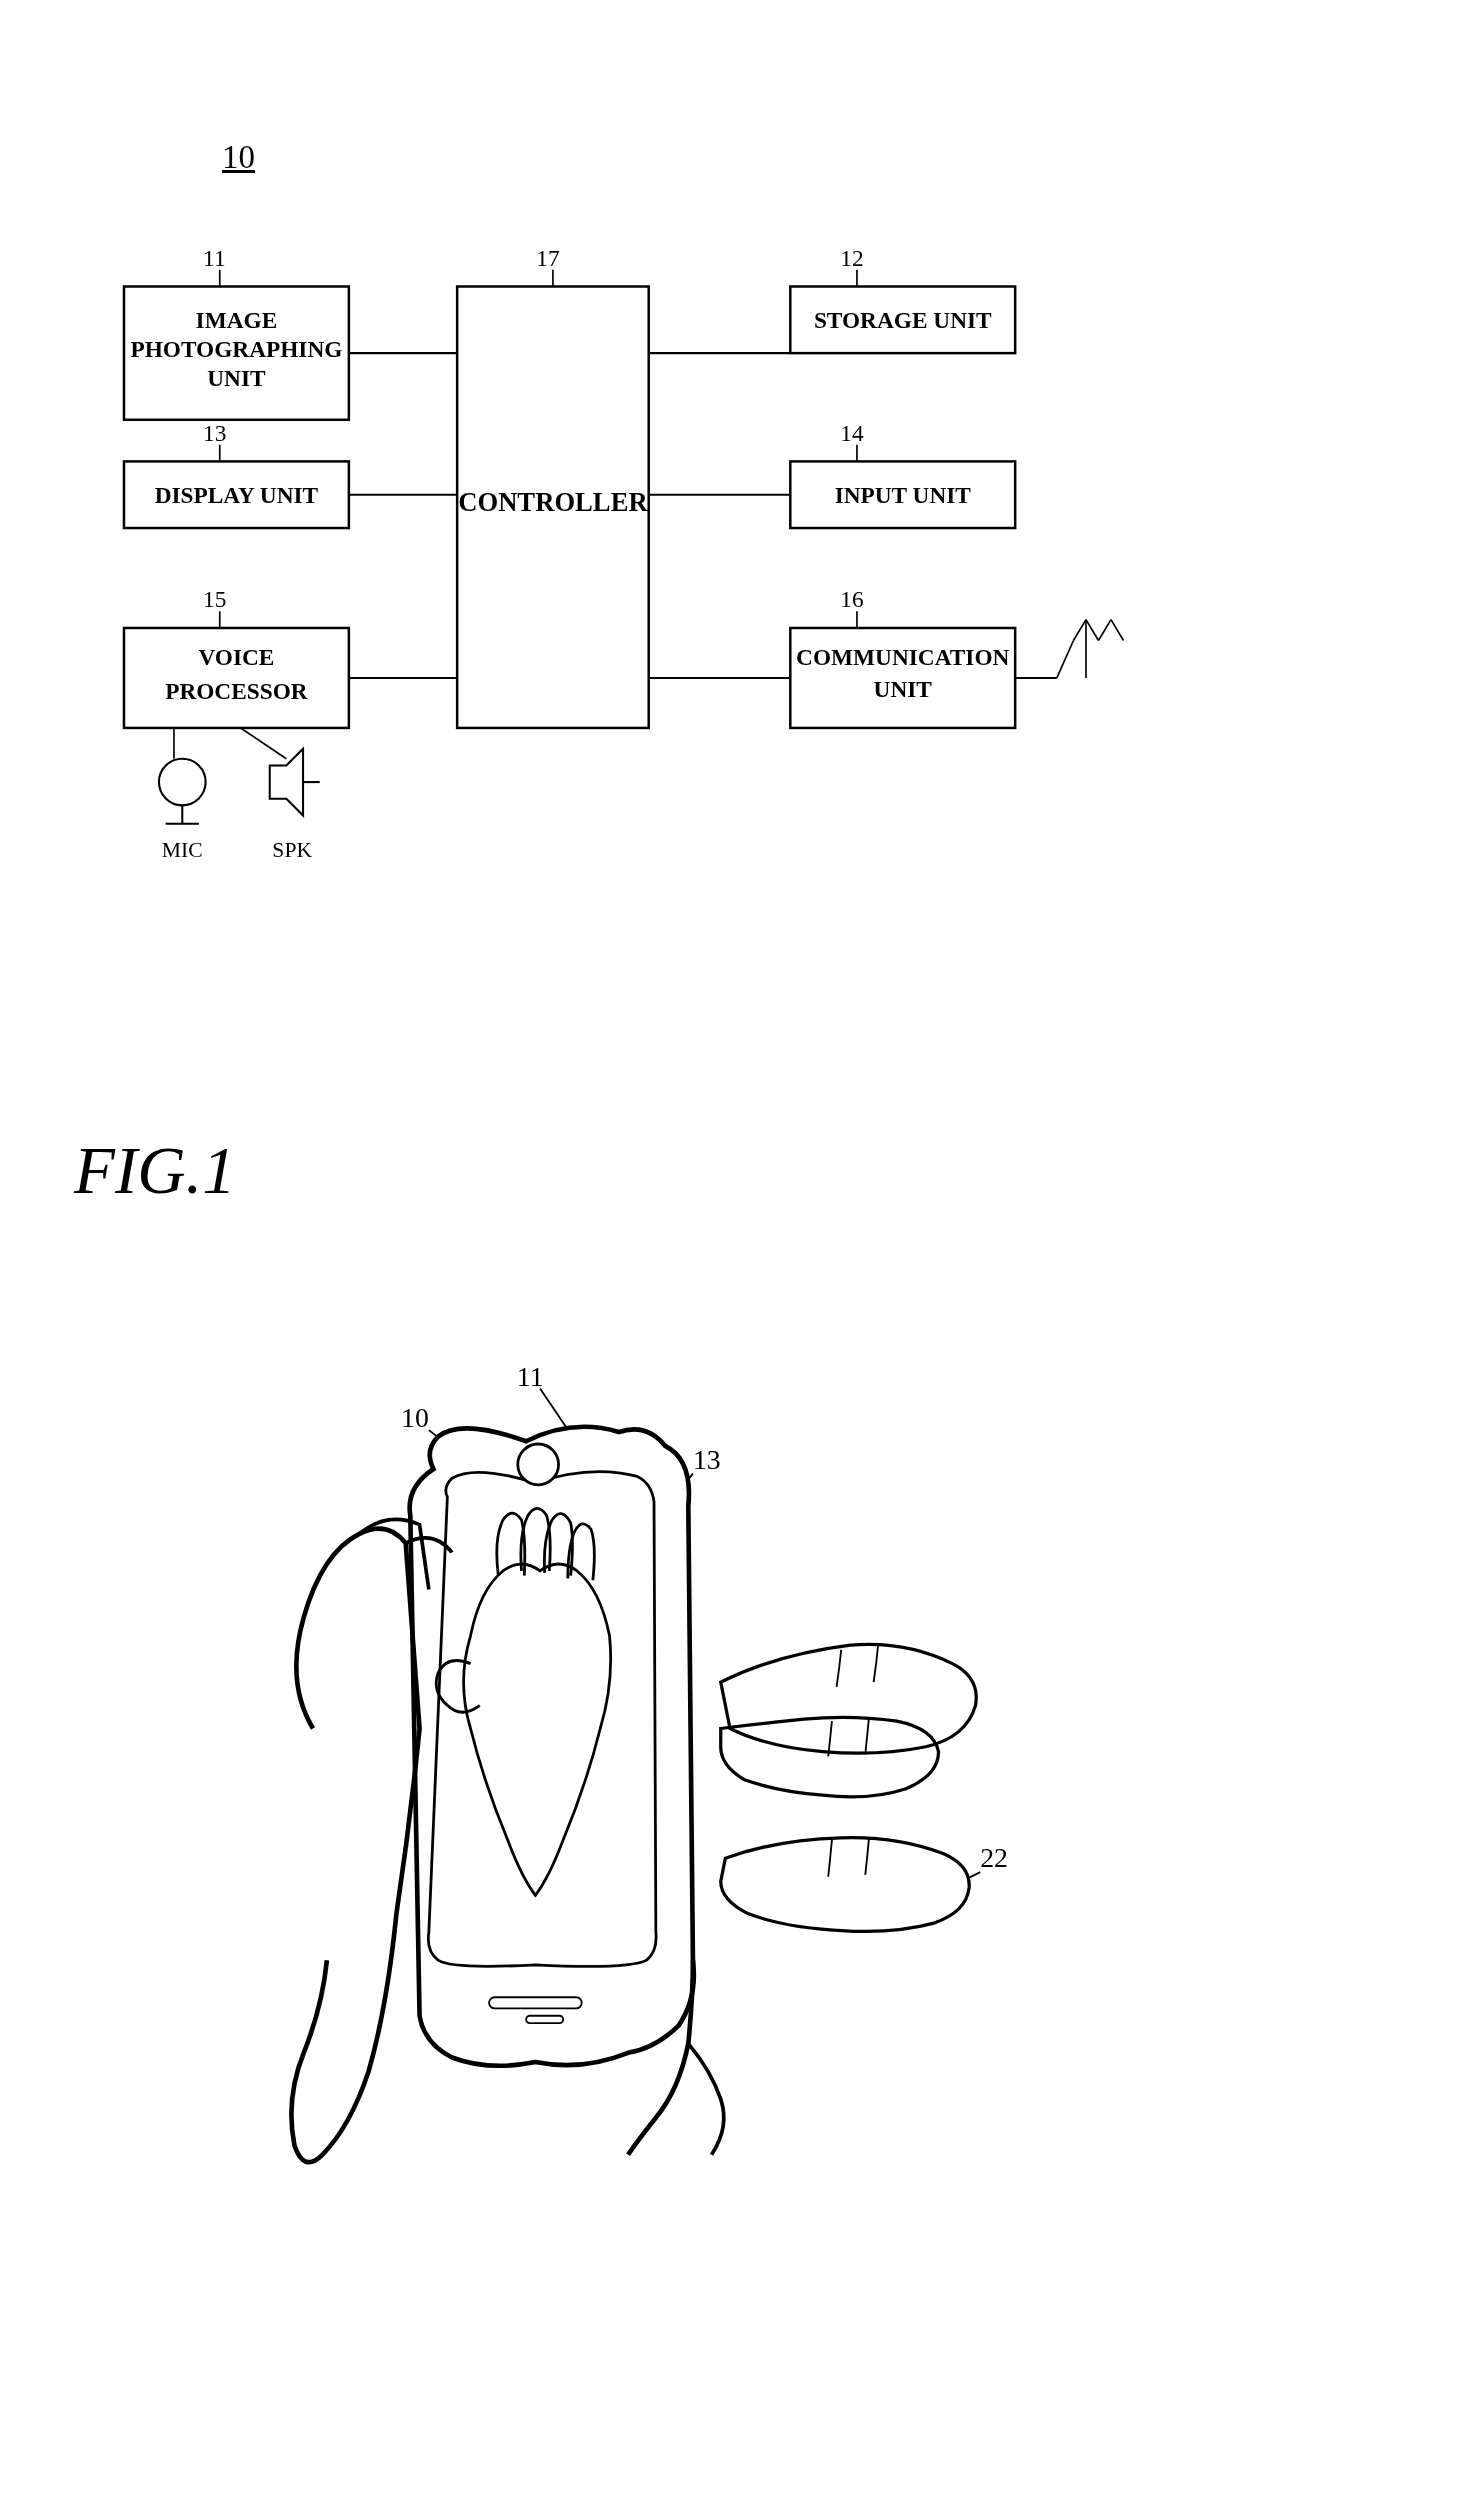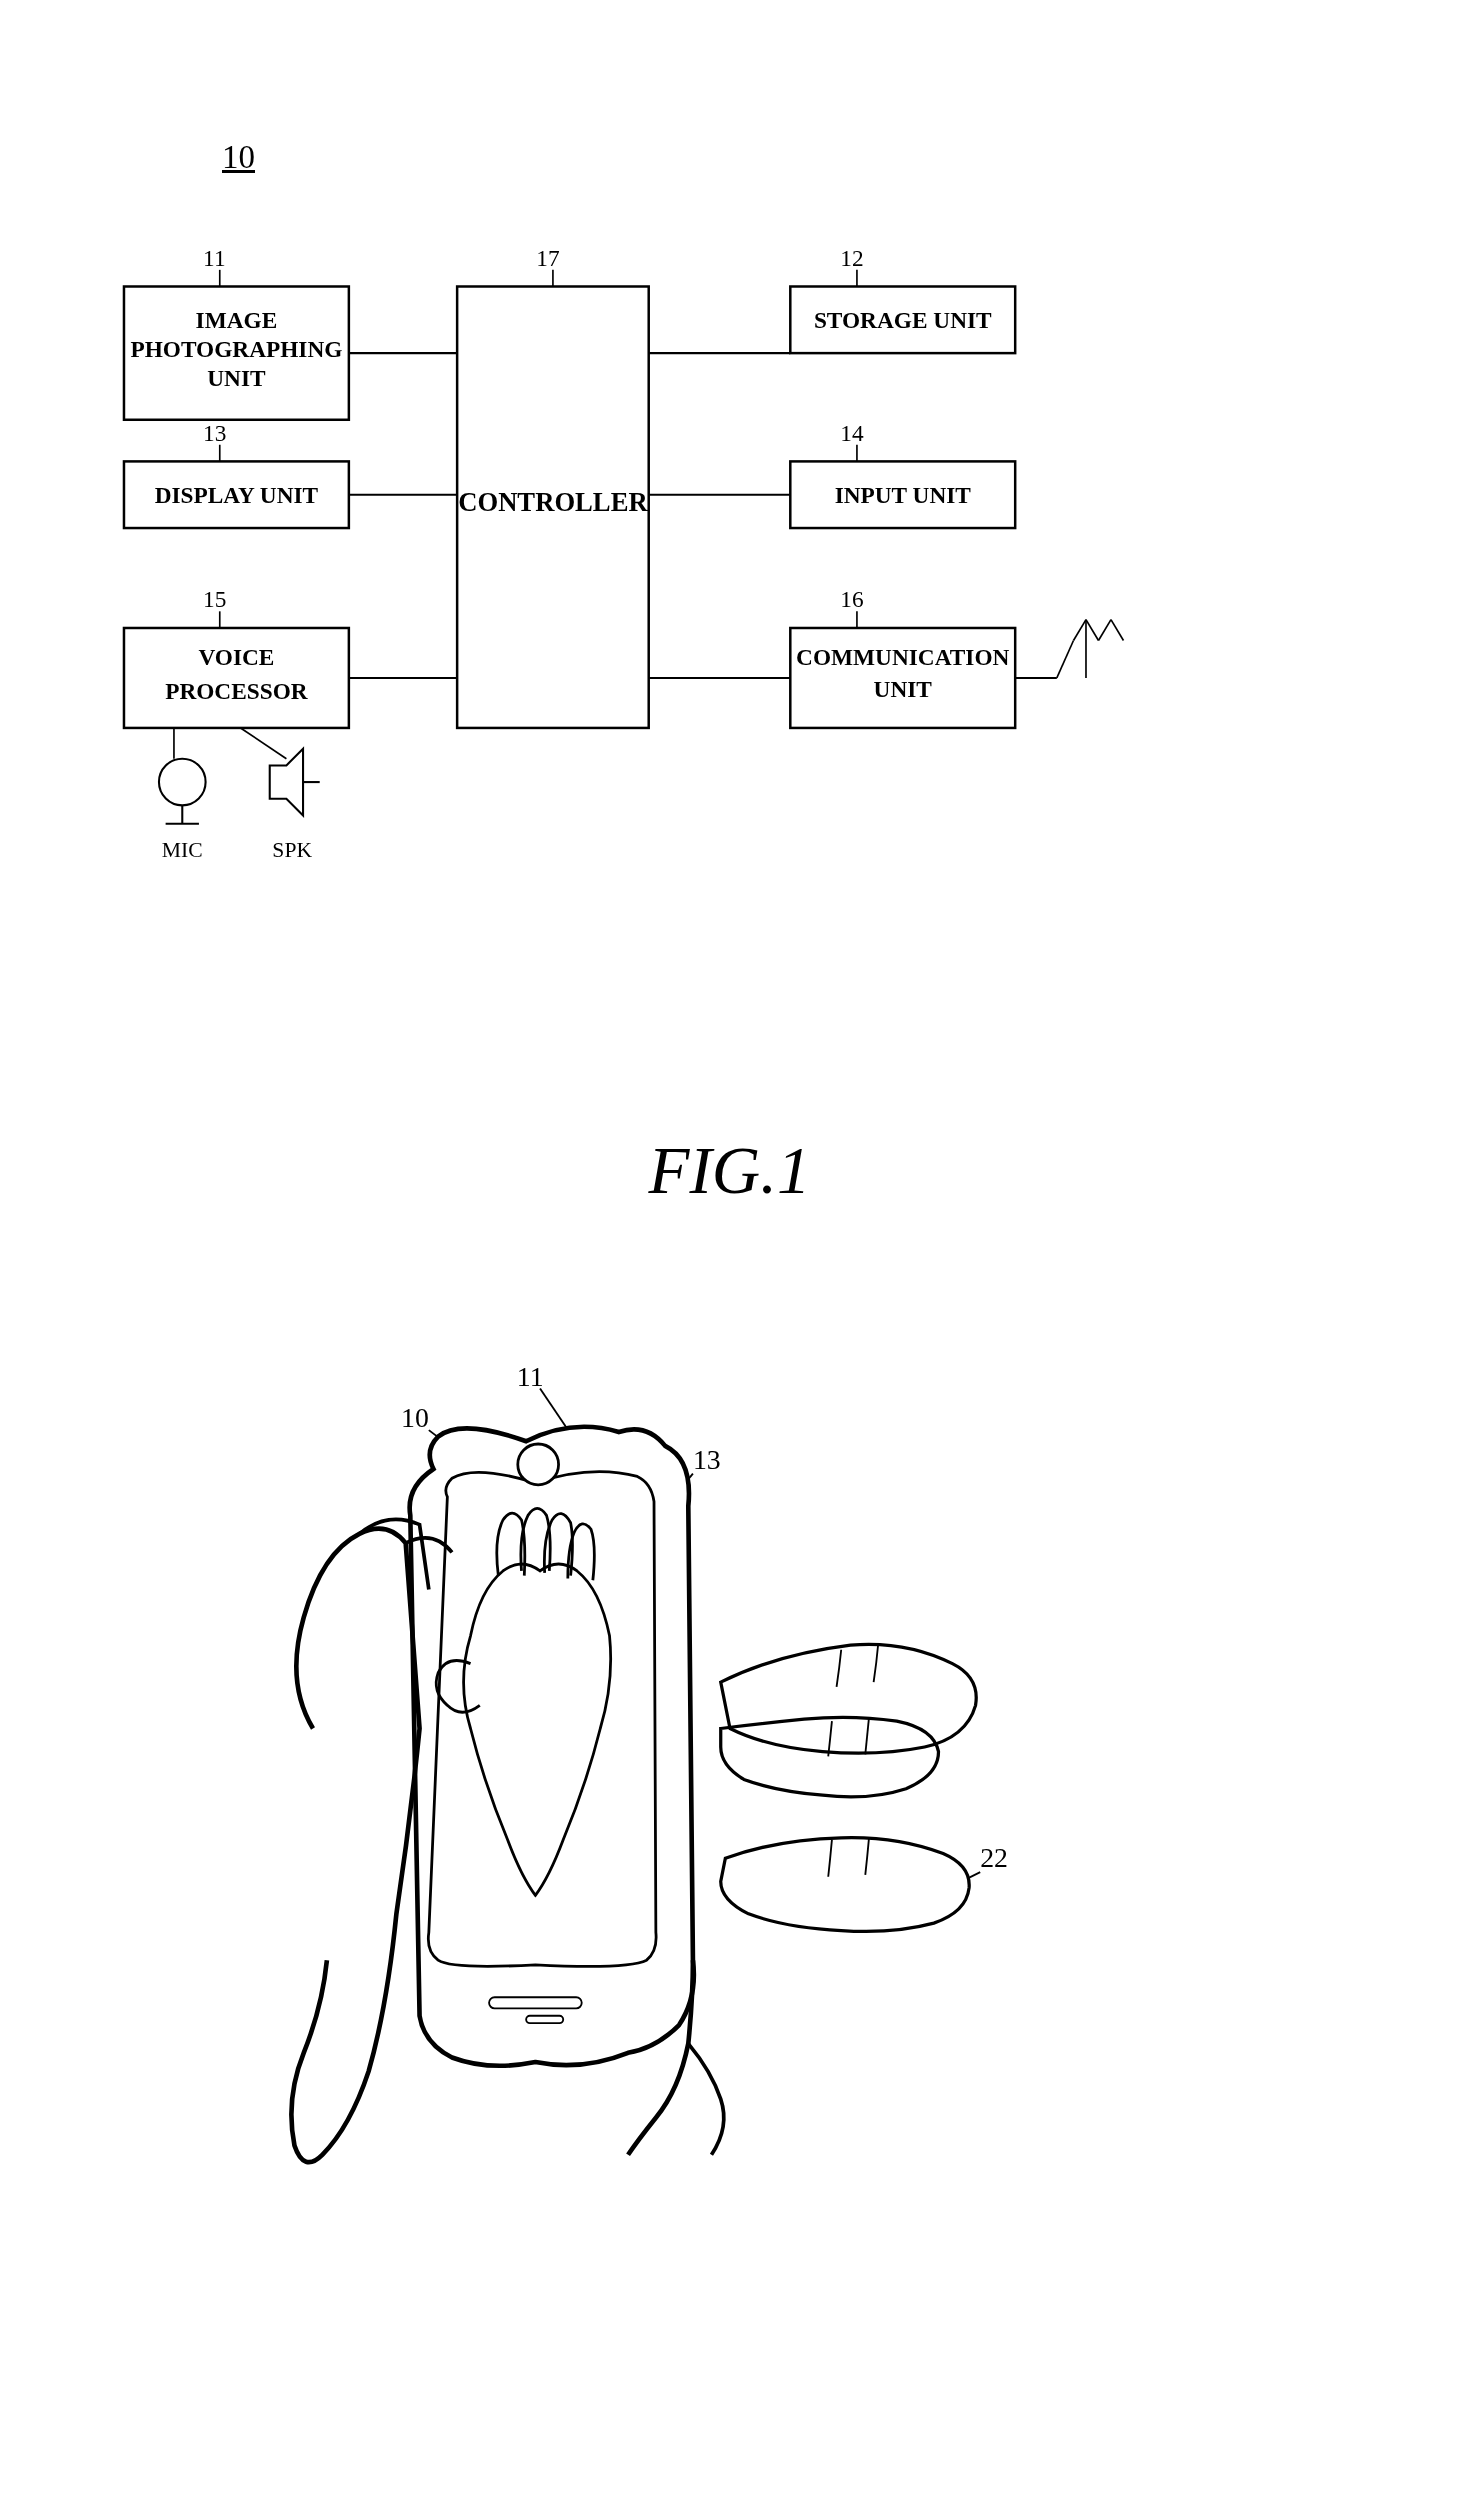--- a/index.html
+++ b/index.html
@@ -40,21 +40,21 @@
       position: absolute;
       top: 0;
       left: 0;
       width: 100%;
       height: 100%;
       pointer-events: none;
     }
 
     
     .fig-caption {
-      text-align: center;
+      text-align: left;
       font-size: 67px;
       font-style: italic;
       margin-top: 18.5px;
       font-weight: normal;
     }
 
     
     .fig2-container {
       position: relative;
       width: 100%;

